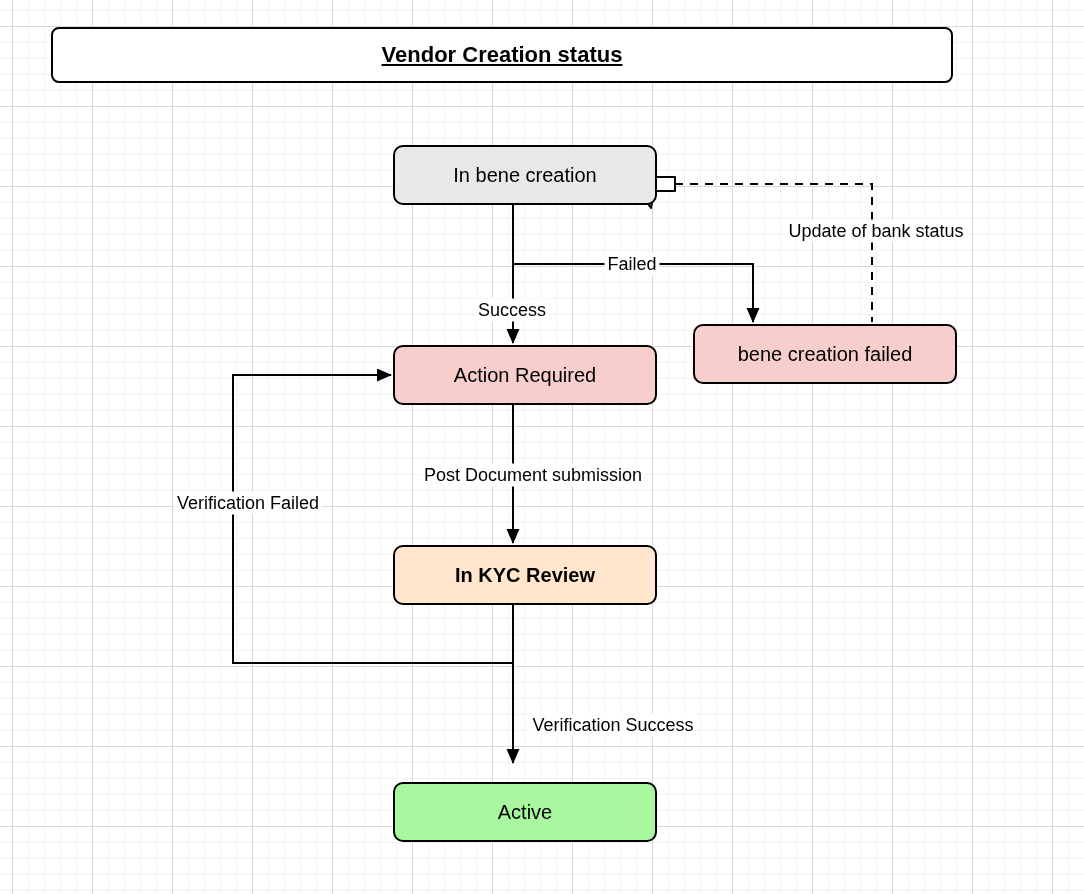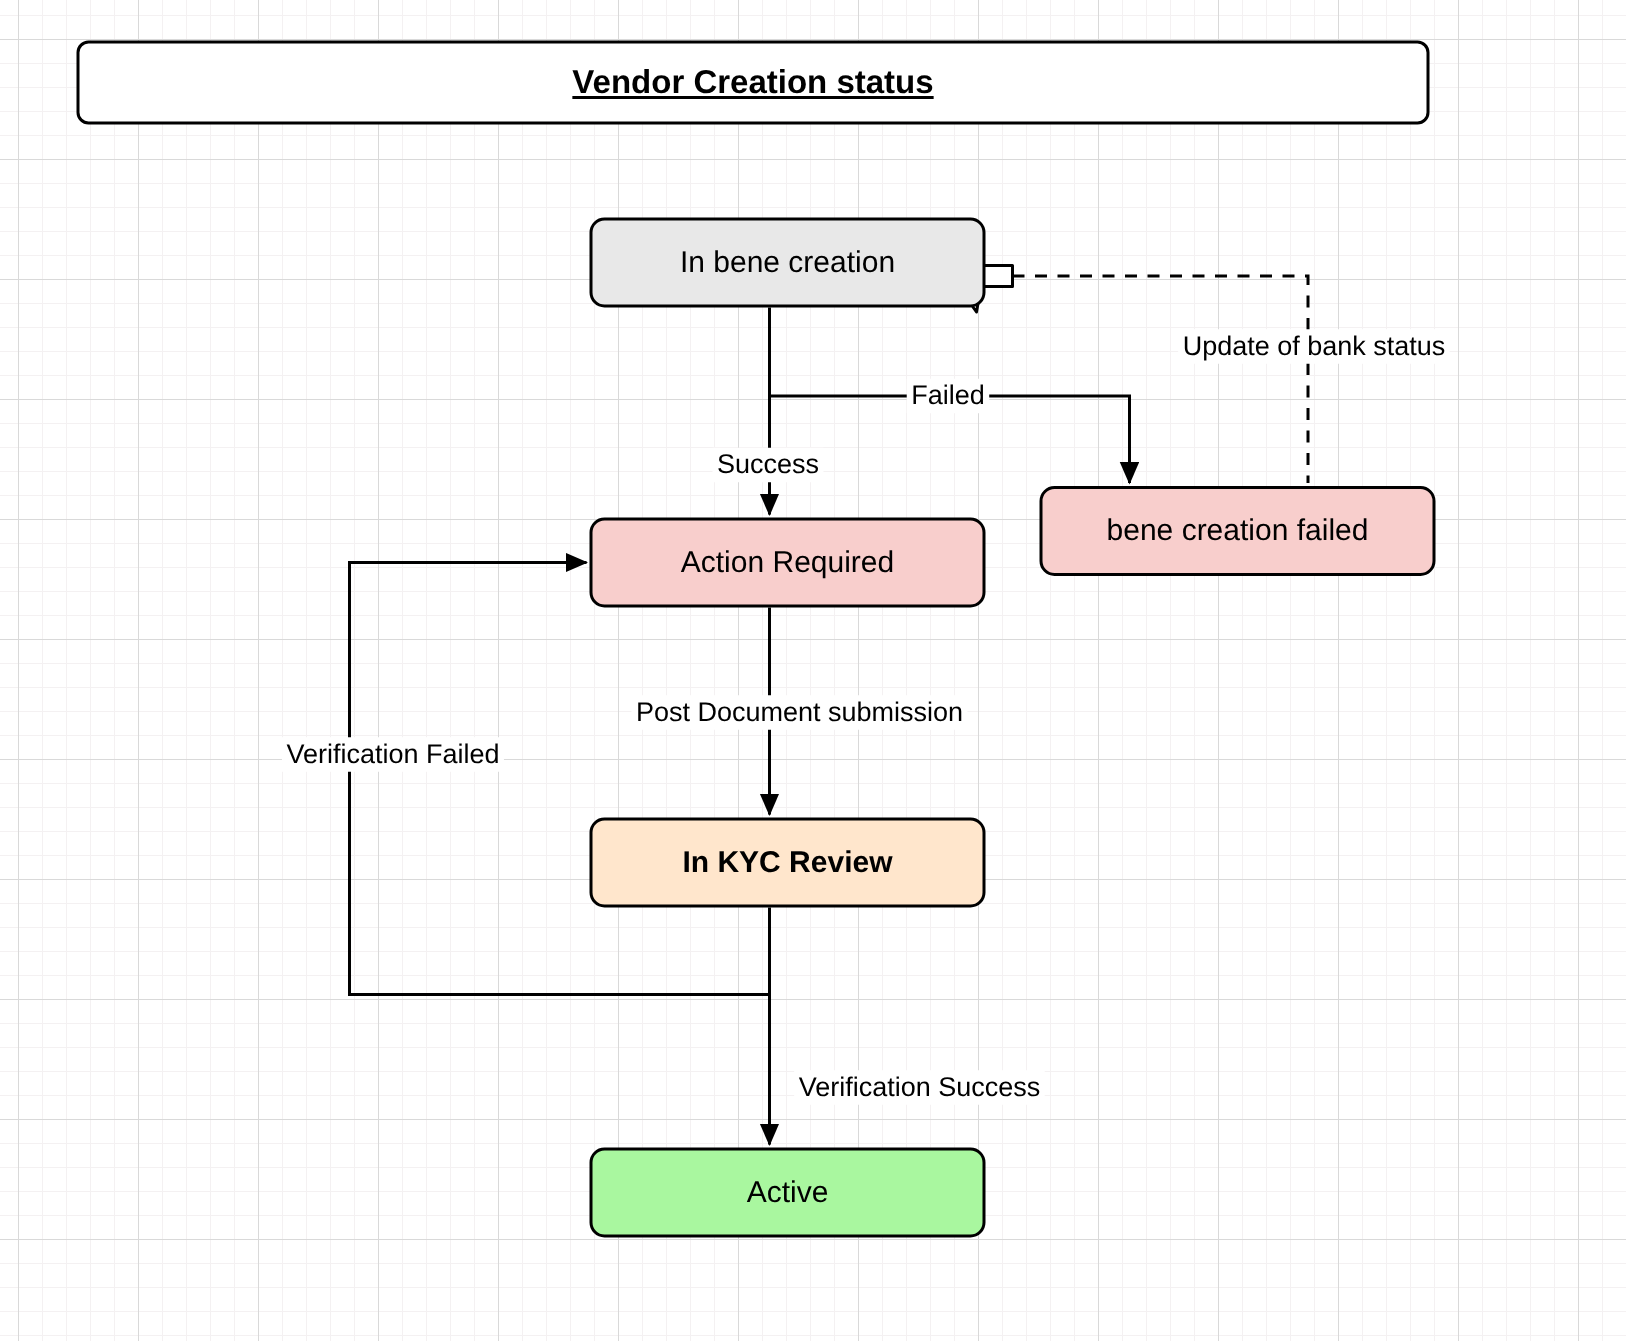--- a/index.html
+++ b/index.html
@@ -47,42 +47,42 @@
     align-items: center;
     justify-content: center;
     font-size: 22px;
     font-weight: bold;
     text-decoration: underline;
     z-index: 2;
   }
   .fill-gray   { background: #e8e8e8; }
   .fill-pink   { background: #f8cecc; }
   .fill-orange { background: #ffe6cc; font-weight: bold; }
-  .fill-green  { background: #a9f79f; }
+  .fill-green  { background: #a9f79f; margin-top: 17px; }
 
   .node-in-bene  { left: 393px; top: 145px; }
   .node-failed   { left: 693px; top: 324px; }
   .node-action   { left: 393px; top: 345px; }
   .node-kyc      { left: 393px; top: 545px; }
   .node-active   { left: 393px; top: 765px; }
 
   .edge-label {
     position: absolute;
     transform: translate(-50%, -50%);
     background: #ffffff;
     padding: 1px 3px;
     font-size: 18px;
     white-space: nowrap;
     z-index: 3;
   }
   .lbl-success   { left: 512px; top: 310px; }
   .lbl-failed    { left: 632px; top: 264px; }
   .lbl-update    { left: 876px; top: 231px; }
   .lbl-postdoc   { left: 533px; top: 475px; }
-  .lbl-verif-f   { left: 262px; top: 503px; }
+  .lbl-verif-f   { left: 248px; top: 503px; }
   .lbl-verif-s   { left: 613px; top: 725px; }
 </style>
 </head>
 <body>
 
 <div class="canvas">
 
   <svg class="wires" width="1084" height="894" viewBox="0 0 1084 894">
     <defs>
       <marker id="arrow" markerUnits="userSpaceOnUse" markerWidth="16" markerHeight="14" refX="14" refY="6.5" orient="auto">

